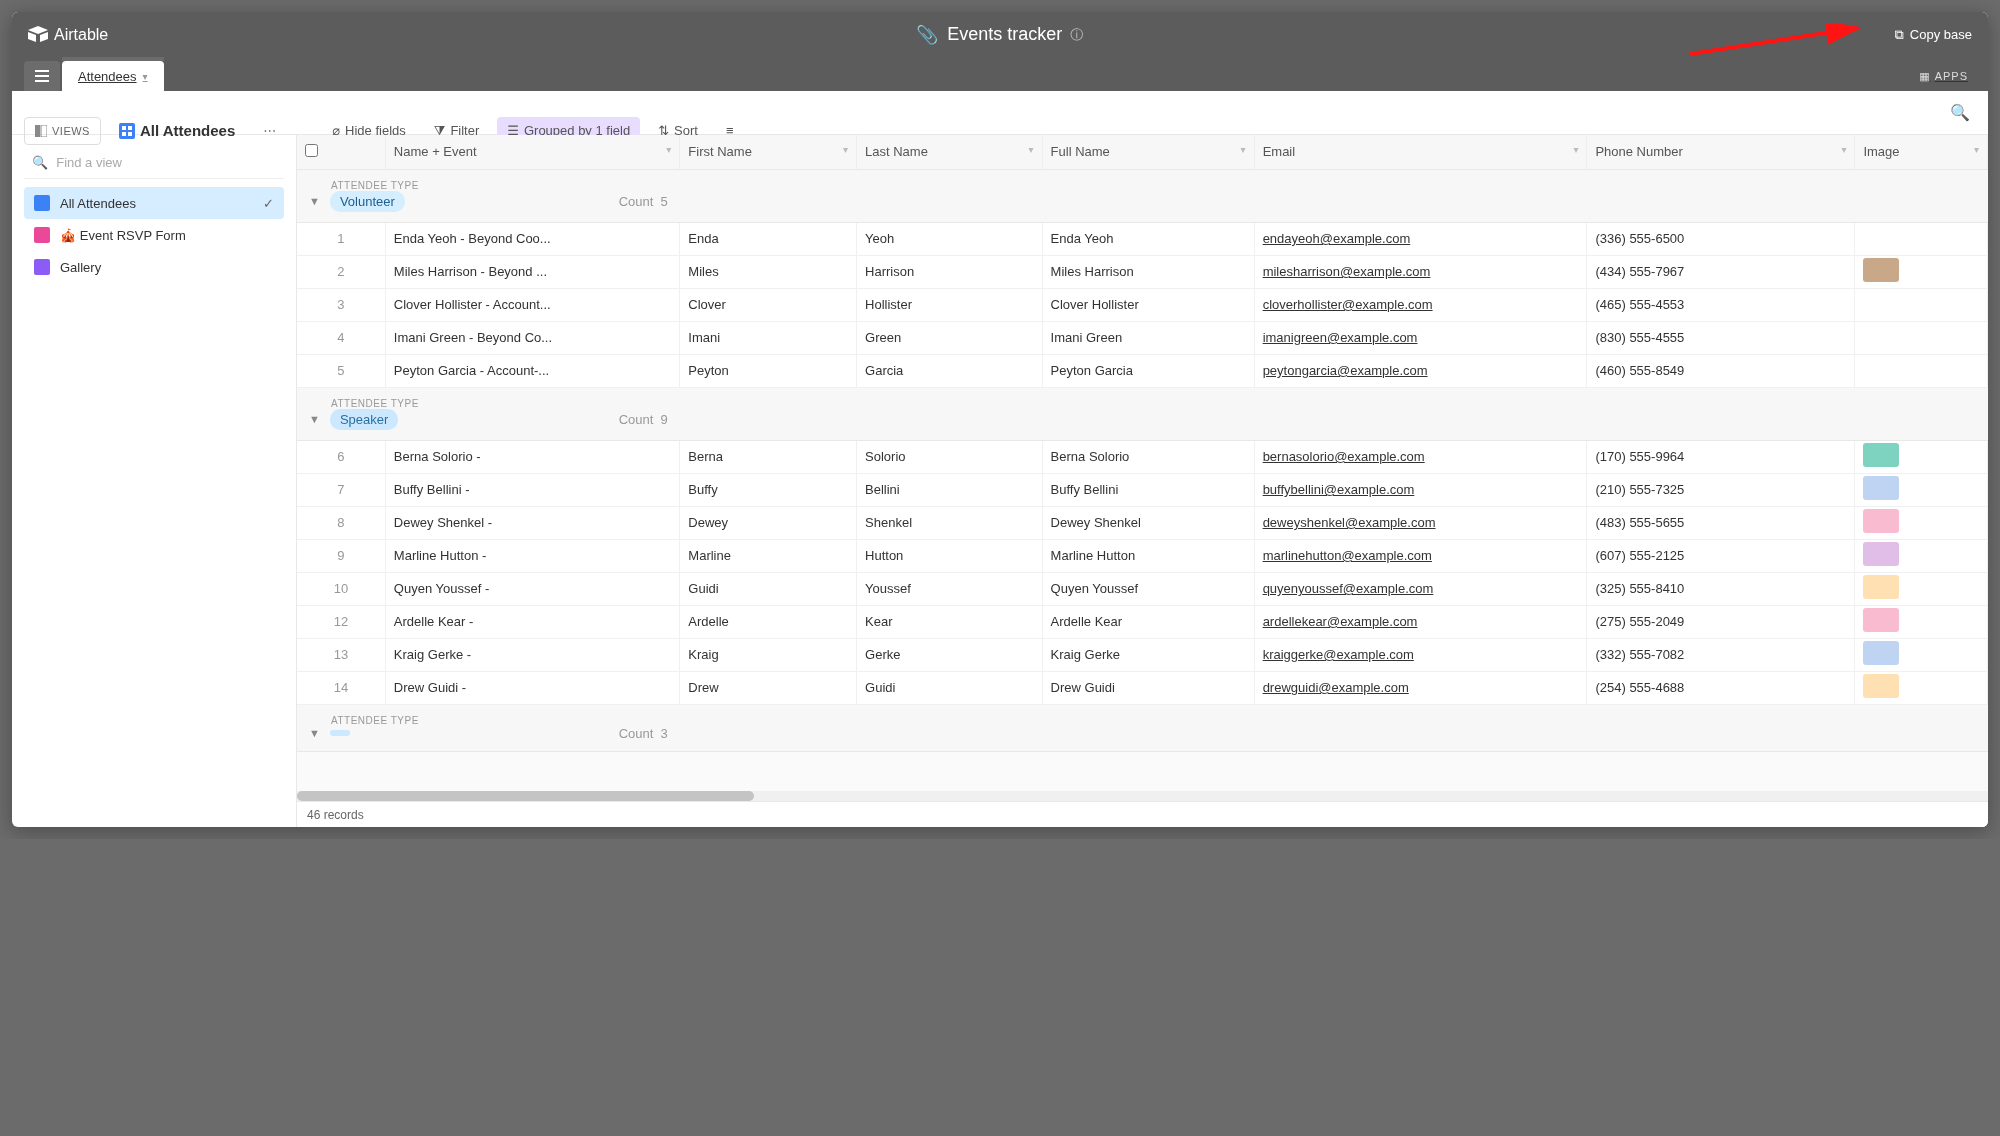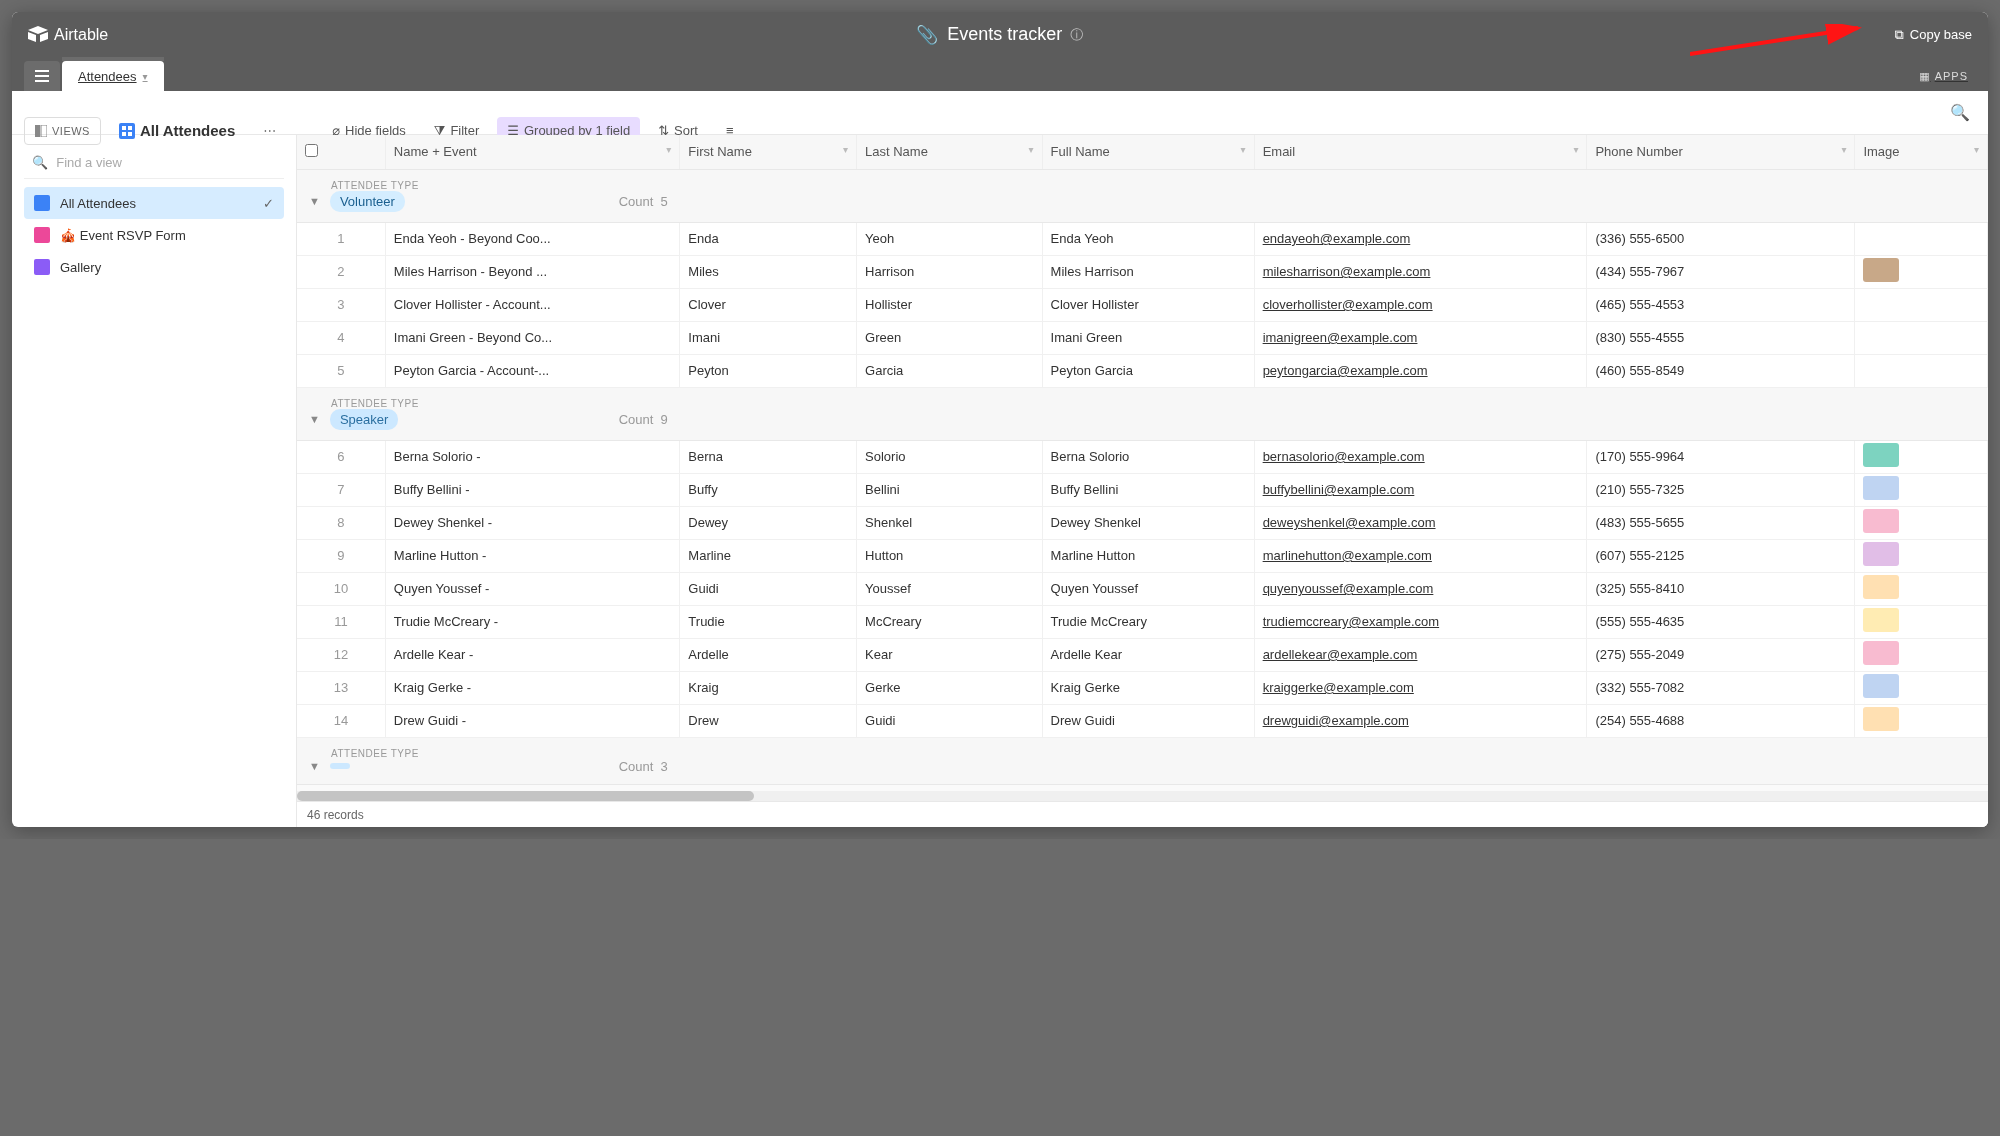--- a/index.html
+++ b/index.html
@@ -307,30 +307,20 @@
                 <td class="num">10</td>
                 <td>Quyen Youssef -</td>
                 <td>Guidi</td>
                 <td>Youssef</td>
                 <td>Quyen Youssef</td>
                 <td class="email">quyenyoussef@example.com</td>
                 <td>(325) 555-8410</td>
                 <td><span class="thumb" style="background:#ffe0b2"></span></td>
               </tr>
               <tr class="data">
-                <td class="num">11</td>
-                <td>Trudie McCreary -</td>
-                <td>Trudie</td>
-                <td>McCreary</td>
-                <td>Trudie McCreary</td>
-                <td class="email">trudiemccreary@example.com</td>
-                <td>(555) 555-4635</td>
-                <td><span class="thumb" style="background:#ffecb3"></span></td>
-              </tr>
-              <tr class="data">
                 <td class="num">12</td>
                 <td>Ardelle Kear -</td>
                 <td>Ardelle</td>
                 <td>Kear</td>
                 <td>Ardelle Kear</td>
                 <td class="email">ardellekear@example.com</td>
                 <td>(275) 555-2049</td>
                 <td><span class="thumb" style="background:#f8bbd0"></span></td>
               </tr>
               <tr class="data">

